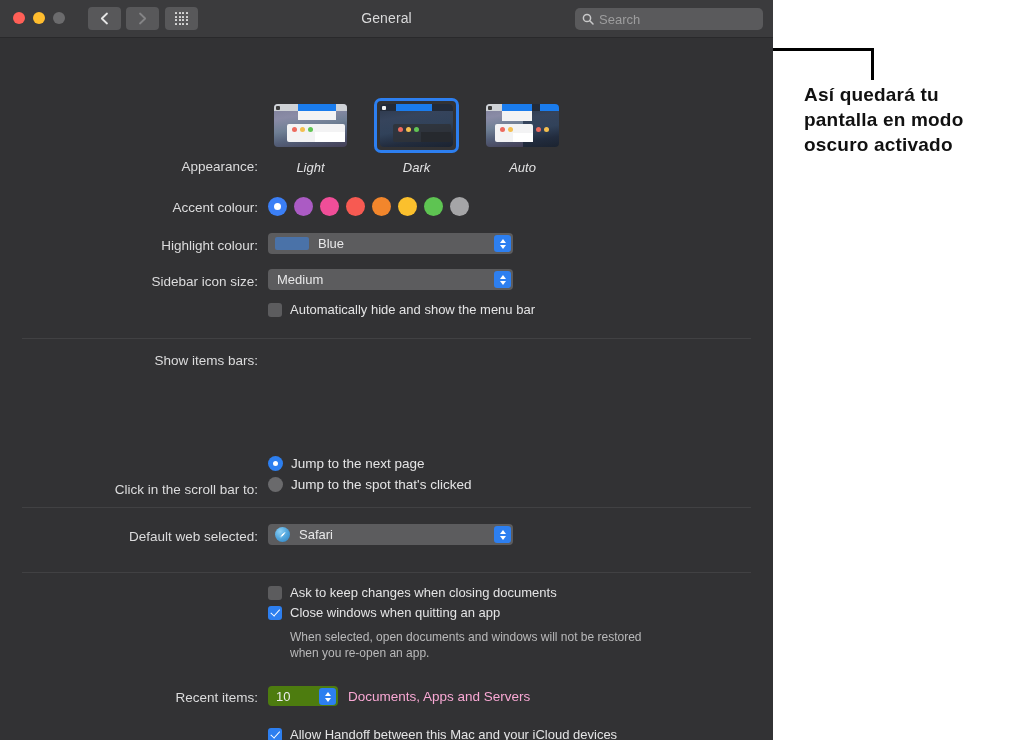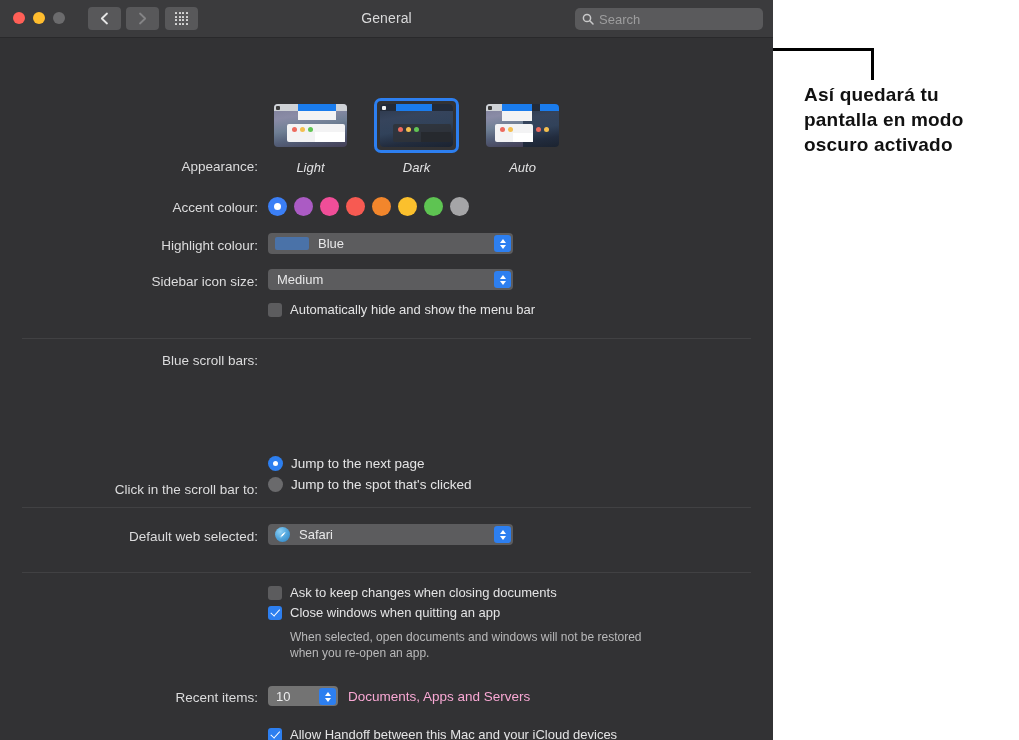--- a/index.html
+++ b/index.html
@@ -175,21 +175,21 @@
     content: ""; position: absolute; left: 50%; top: 50%;
     width: 5px; height: 5px; margin: -2.5px 0 0 -2.5px;
     border-radius: 50%; background: #ffffff;
   }
   .rb-label { font-size: 13.5px; color: #e4e4e5; }
 
   .helptext { font-size: 12px; color: #b9b9ba; line-height: 16px; }
 
   .stepper {
     display: inline-flex; align-items: center; position: relative;
-    width: 70px; height: 20px; border-radius: 4px; background: #737373;
+    width: 70px; height: 20px; border-radius: 4px; background: #4d7c0f;
     vertical-align: middle;
   }
   .stepper .num { font-size: 13px; color: #ececed; margin-left: 8px; }
   .inline-text { font-size: 13.5px; color: #f9a8d4; }
 
   
   .leader { position: absolute; }
   .leader .h { position: absolute; height: 3px; background: #000; }
   .leader .v { position: absolute; width: 3px; background: #000; }
   .annot {
@@ -387,21 +387,21 @@
           <div class="check-line">
             <span class="cb"></span>
             <span class="cb-label">Automatically hide and show the menu bar</span>
           </div>
         </div>
       </div>
 
       <div class="sep" style="top:300px;"></div>
 
       <div class="row pop-row" style="top:314px;">
-        <div class="lbl">Blue scroll bars:</div>
+        <div class="lbl">Show items bars:</div>
       </div>
 
       <div class="row pop-row" style="top:418px;">
         <div class="lbl">Click in the scroll bar to:</div>
         <div class="ctl">
           <div class="radio-line">
             <span class="rb on"></span>
             <span class="rb-label">Jump to the next page</span>
           </div>
           <div class="radio-line">

